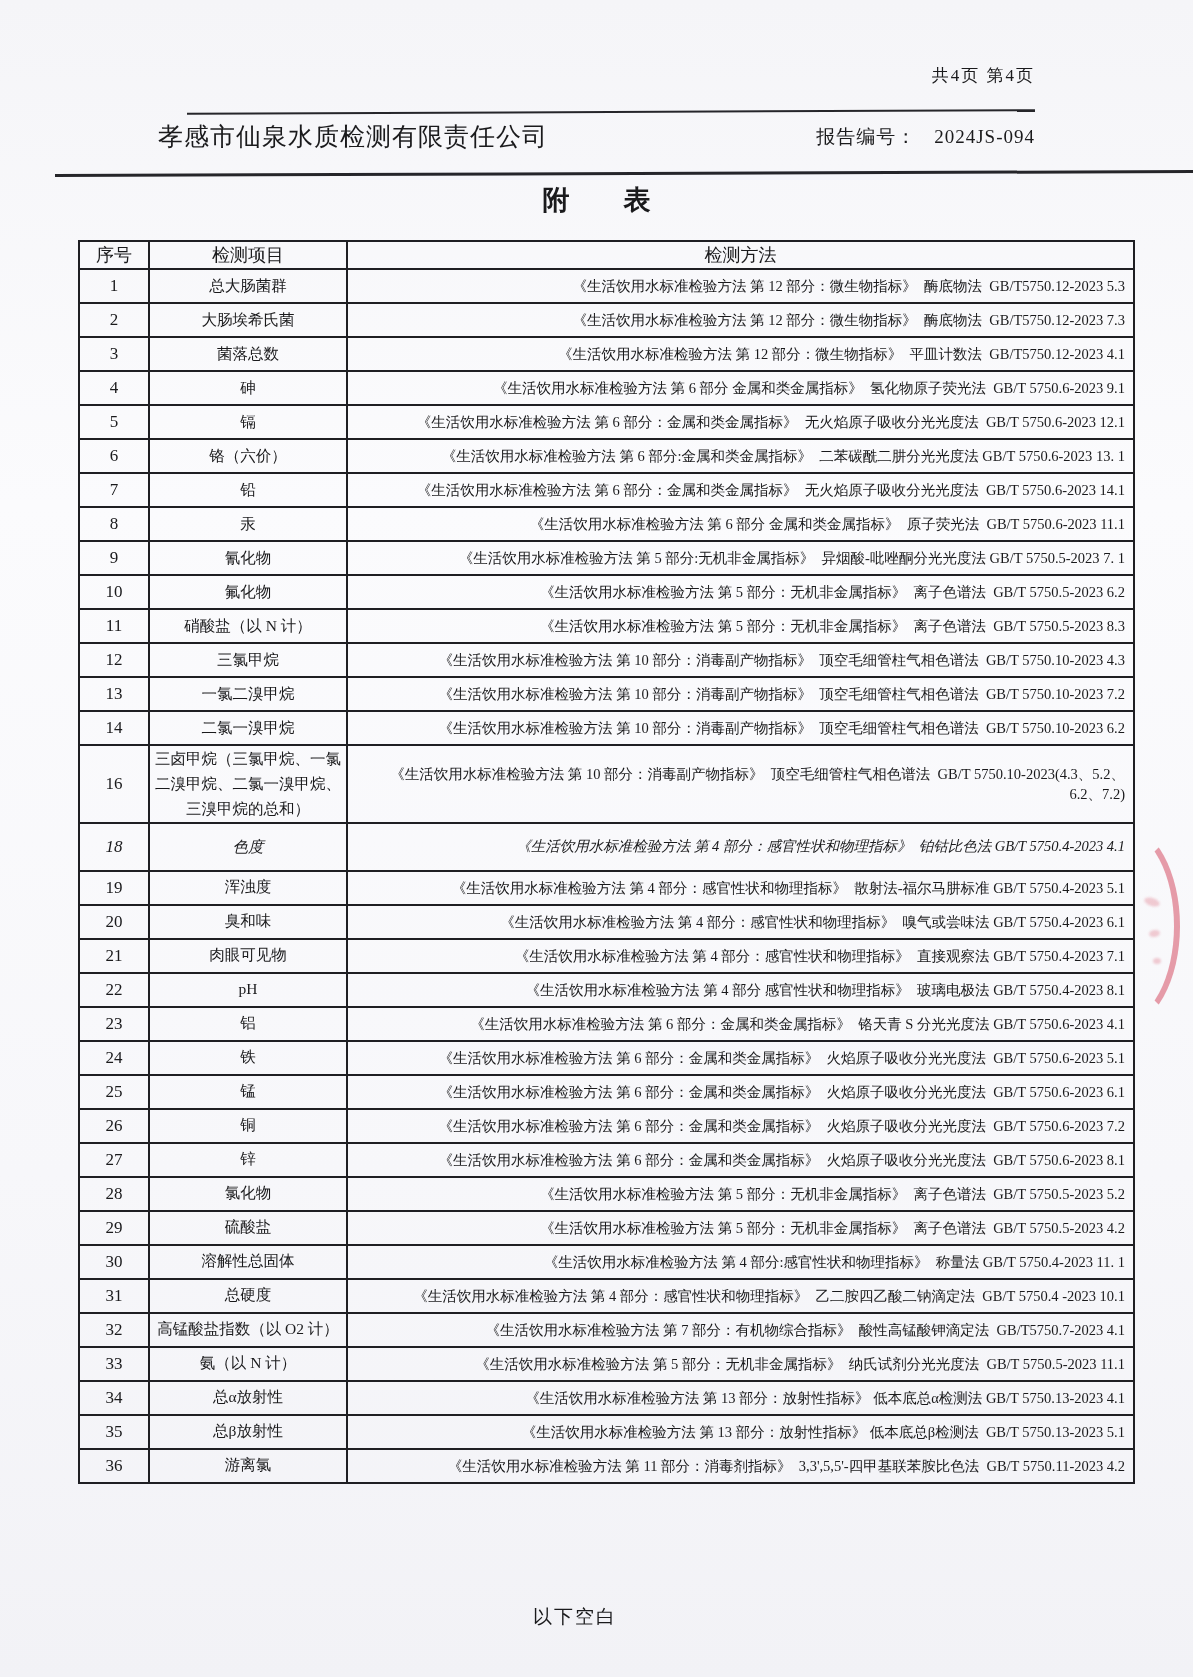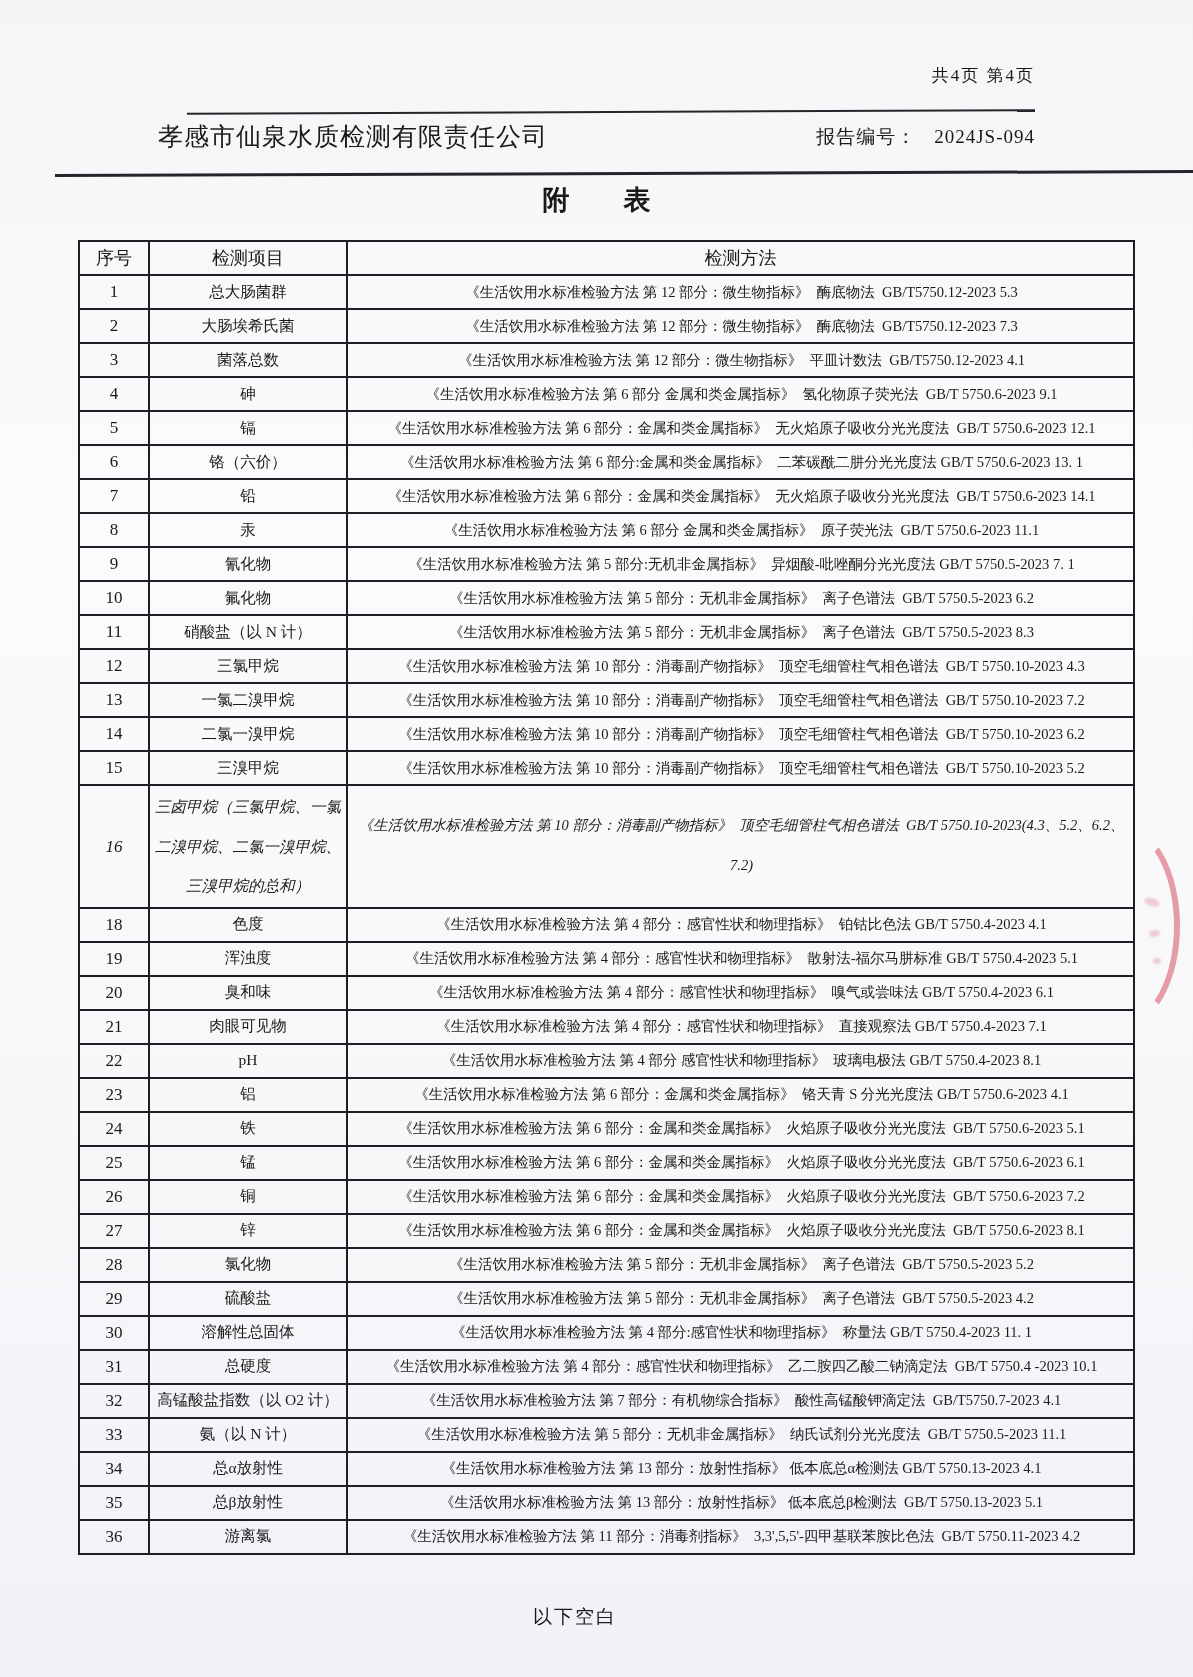--- a/index.html
+++ b/index.html
@@ -34,25 +34,25 @@
   }
   .doc-title{
     position:absolute;top:182px;left:0;width:100%;
     text-align:center;font-size:27px;font-weight:bold;
   }
   .table-wrap{position:absolute;top:240px;left:78px;width:1057px;}
   table{border-collapse:collapse;table-layout:fixed;width:100%;}
   col.c-no{width:70px;}
   col.c-item{width:198px;}
   th,td{border:2px solid #1f1f23;padding:1px 4px;}
-  thead th{height:34px;font-size:18px;font-weight:normal;text-align:center;}
+  thead th{height:28px;font-size:18px;font-weight:normal;text-align:center;}
   td{height:34px;}
   td.no{text-align:center;font-size:17px;}
   td.item{text-align:center;font-size:15.5px;line-height:1.6;}
-  td.method{text-align:center;font-size:14.5px;padding-left:10px;padding-right:8px;white-space:pre-wrap;line-height:1.4;}
+  td.method{text-align:right;font-size:14.5px;padding-left:10px;padding-right:8px;white-space:pre-wrap;line-height:1.4;}
   tbody tr:nth-child(16) td{line-height:2.55;font-style:italic;}
   tbody tr:nth-child(16) td.method{line-height:2.75;}
   .footer-note{
     position:absolute;top:1604px;left:0;width:1150px;
     text-align:center;font-size:19px;letter-spacing:2px;
   }
   .seal-arc{
     position:absolute;left:1068px;top:826px;width:112px;height:200px;
     border:6px solid transparent;border-radius:50%;
     border-right-color:rgba(214,78,100,0.55);
@@ -161,25 +161,20 @@
       <td class="no">13</td>
       <td class="item">一氯二溴甲烷</td>
       <td class="method">《生活饮用水标准检验方法 第 10 部分：消毒副产物指标》  顶空毛细管柱气相色谱法  GB/T 5750.10-2023 7.2</td>
     </tr>
           <tr>
       <td class="no">14</td>
       <td class="item">二氯一溴甲烷</td>
       <td class="method">《生活饮用水标准检验方法 第 10 部分：消毒副产物指标》  顶空毛细管柱气相色谱法  GB/T 5750.10-2023 6.2</td>
     </tr>
           <tr>
-      <td class="no">15</td>
-      <td class="item">三溴甲烷</td>
-      <td class="method">《生活饮用水标准检验方法 第 10 部分：消毒副产物指标》  顶空毛细管柱气相色谱法  GB/T 5750.10-2023 5.2</td>
-    </tr>
-          <tr>
       <td class="no">16</td>
       <td class="item">三卤甲烷（三氯甲烷、一氯二溴甲烷、二氯一溴甲烷、三溴甲烷的总和）</td>
       <td class="method">《生活饮用水标准检验方法 第 10 部分：消毒副产物指标》  顶空毛细管柱气相色谱法  GB/T 5750.10-2023(4.3、5.2、6.2、7.2)</td>
     </tr>
           <tr>
       <td class="no">18</td>
       <td class="item">色度</td>
       <td class="method">《生活饮用水标准检验方法 第 4 部分：感官性状和物理指标》  铂钴比色法 GB/T 5750.4-2023 4.1</td>
     </tr>
           <tr>

